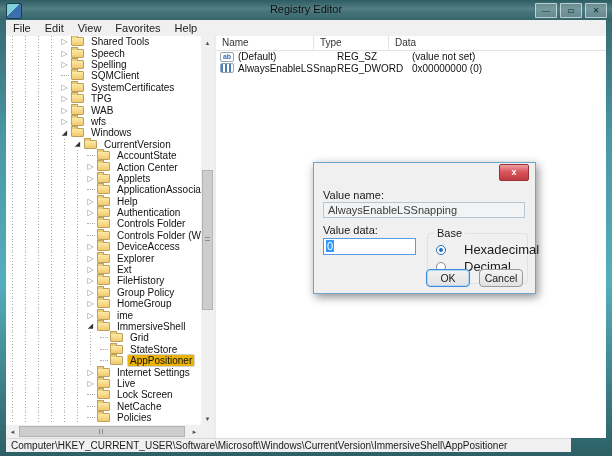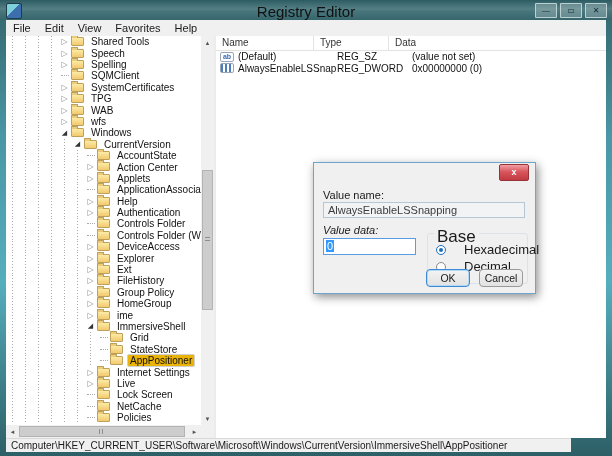--- a/index.html
+++ b/index.html
@@ -6,21 +6,21 @@
   .stage{position:relative;width:612px;height:456px;overflow:hidden;
          font-family:"Liberation Sans",sans-serif;
          background:linear-gradient(180deg,#33646b 0%,#4a97a5 30%,#55aebc 62%,#2d5f66 100%);}
   
   .titlebar{position:absolute;left:0;top:0;width:612px;height:20px;
             background:linear-gradient(180deg,#2c5c62 0%,#547f85 45%,#49767c 55%,#35666c 100%);
             display:flex;align-items:center;}
   .app-icon{position:absolute;left:6px;top:3px;width:14px;height:14px;
             background:linear-gradient(135deg,#7fd0dd 0 45%,#3d6fae 45% 100%);
             border:1px solid #1d3c46;border-radius:2px;}
-  .title-text{position:absolute;left:0;right:0;text-align:center;font-size:15px;color:#111;top:3px;}
+  .title-text{position:absolute;left:0;right:0;text-align:center;font-size:11px;color:#111;top:3px;}
   .winbtns{position:absolute;right:5px;top:3px;display:flex;gap:3px;}
   .winbtn{width:20px;height:13px;display:flex;align-items:center;justify-content:center;
           font-size:8px;line-height:8px;color:#10282c;
           background:rgba(255,255,255,0.22);border:1px solid rgba(230,245,245,0.65);border-radius:1px;cursor:default;}
   .menubar{position:absolute;left:6px;top:20px;width:600px;height:16px;background:#f0f0f0;
            border-bottom:1px solid #ddd;display:flex;align-items:center;font-size:11px;color:#1a1a1a;}
   .menubar span{padding:0 7px;}
   .statusbar{position:absolute;left:6px;top:438px;width:565px;height:14px;background:#f0f0f0;
              border-top:1px solid #d9d9d9;font-size:10px;color:#1a1a1a;line-height:14px;
              padding-left:5px;box-sizing:border-box;white-space:nowrap;overflow:hidden;}
@@ -78,21 +78,21 @@
           background:linear-gradient(180deg,#f09fa4 0%,#d9565d 45%,#c03a41 100%);
           color:#fff;font-size:9px;line-height:14px;text-align:center;font-weight:bold;}
   .dlg-label{position:absolute;font-size:11px;}
   .vn-box{position:absolute;left:9px;top:39px;width:202px;height:16px;box-sizing:border-box;
           background:#f1f3f4;border:1px solid #b5c7d5;font-size:11px;line-height:14px;padding-left:4px;color:#3c3c3c;
           white-space:nowrap;overflow:hidden;}
   .vd-box{position:absolute;left:9px;top:75px;width:93px;height:17px;box-sizing:border-box;
           background:#fff;border:1px solid #569de5;font-size:11px;line-height:15px;padding-left:2px;}
   .vd-box .selhl{background:#3399ff;color:#fff;padding:0 1px;}
   .group{position:absolute;left:113px;top:70px;width:99px;height:49px;border:1px solid #d9e3e9;border-radius:3px;}
-  .group-label{position:absolute;top:-7px;left:6px;background:#f0f0f0;padding:0 3px;font-size:17px;}
+  .group-label{position:absolute;top:-7px;left:6px;background:#f0f0f0;padding:0 3px;font-size:11px;}
   .radio-row{position:absolute;left:8px;display:flex;align-items:center;gap:18px;font-size:13px;}
   .radio{width:10px;height:10px;border-radius:50%;box-sizing:border-box;background:#fff;border:1px solid #8a8a8a;position:relative;}
   .radio.on{border:1px solid #1d6fc0;}
   .radio.on::after{content:"";position:absolute;left:2px;top:2px;width:4px;height:4px;border-radius:50%;background:#1d6fc0;}
   .btn{position:absolute;top:106px;height:18px;box-sizing:border-box;text-align:center;font-size:10.5px;line-height:16px;
        background:linear-gradient(180deg,#f3f3f3,#e2e2e2);border:1px solid #9a9a9a;border-radius:4px;}
   .btn.default{border:1px solid #3c89d8;box-shadow:0 0 0 1px #b4d9f5 inset;}
   .btn-ok{left:112px;width:44px;}
   .btn-cancel{left:165px;width:44px;}
 </style>
@@ -542,21 +542,21 @@
   <div class="statusbar">
     <span>Computer\HKEY_CURRENT_USER\Software\Microsoft\Windows\CurrentVersion\ImmersiveShell\AppPositioner</span>
   </div>
 
   <div class="dialog">
     <div class="dlg-close">x</div>
 
     <div class="dlg-label" style="left:9px;top:26px;">Value name:</div>
     <div class="vn-box">AlwaysEnableLSSnapping</div>
 
-    <div class="dlg-label" style="left:9px;top:61px;font-style:italic;">Value data:</div>
+    <div class="dlg-label" style="left:9px;top:61px;">Value data:</div>
     <div class="vd-box">
       <span class="selhl">0</span>
     </div>
 
     <div class="group">
       <div class="group-label">Base</div>
       <div id="radio-container">
           <div class="radio-row" style="top: 8px;">
             <span class="radio on"></span>
             <span>Hexadecimal</span>

